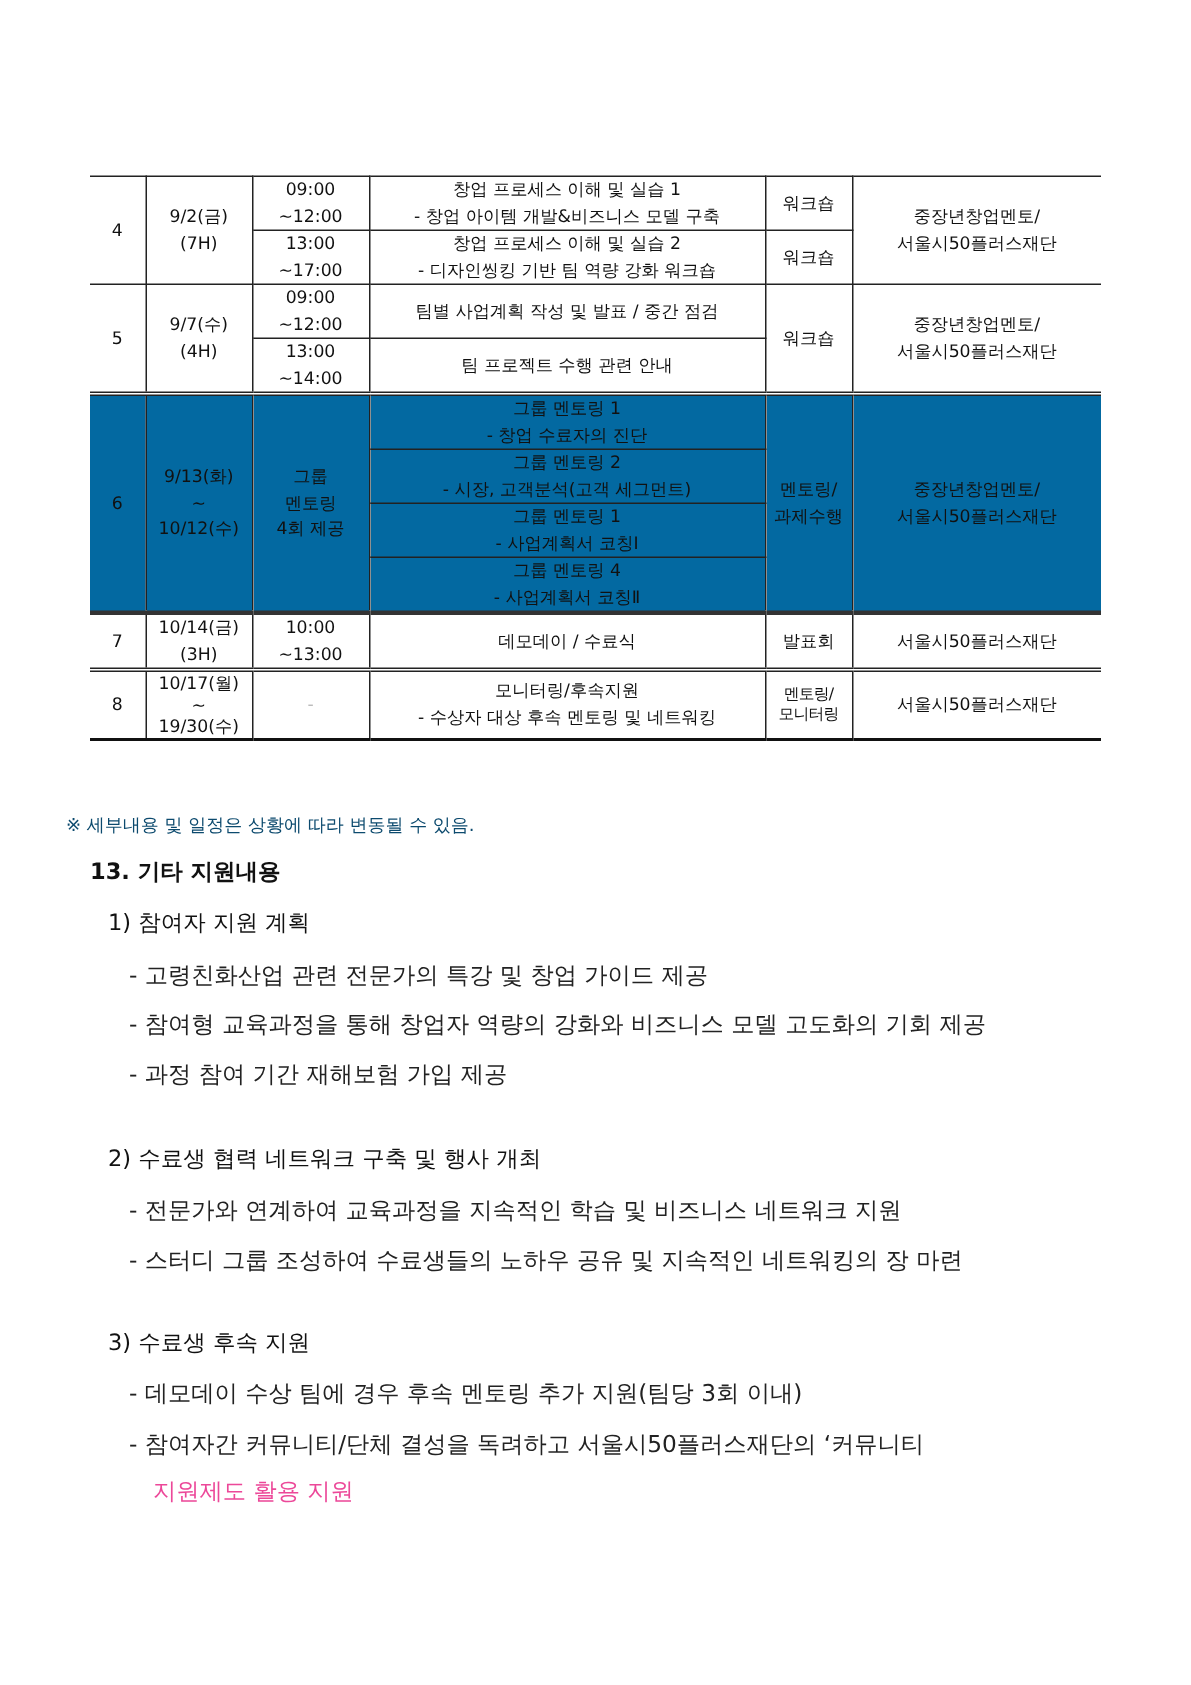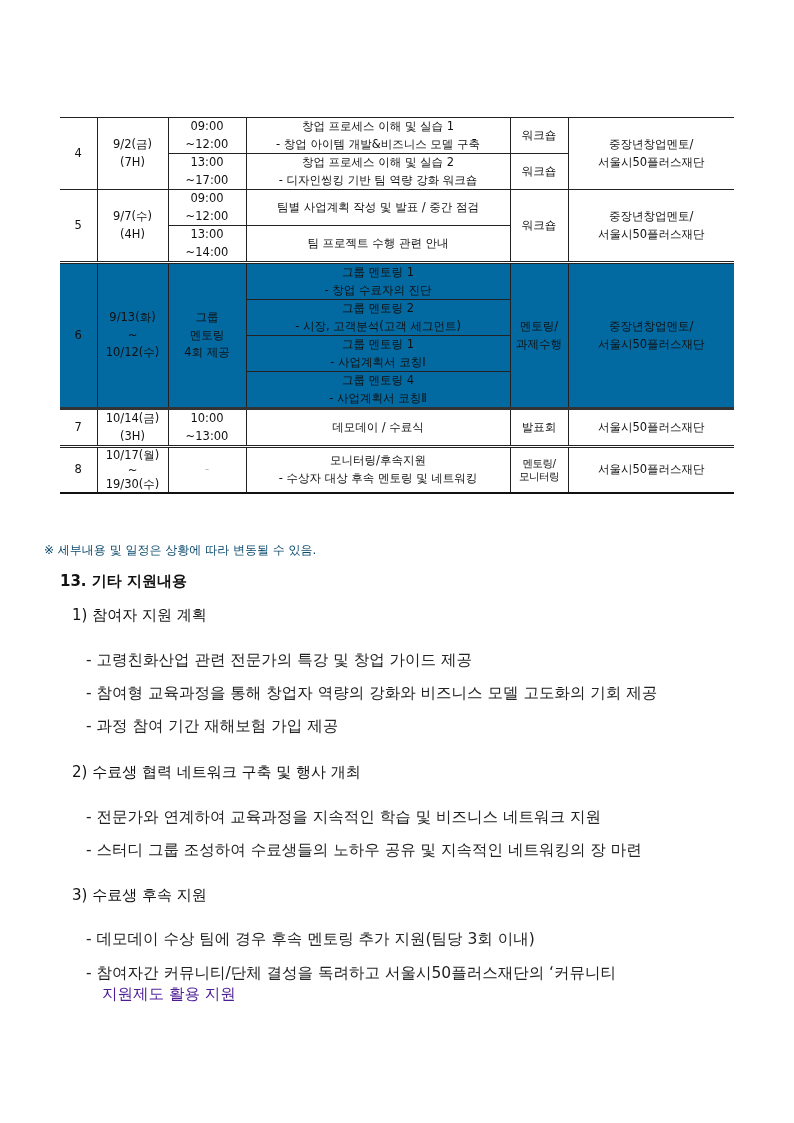--- a/index.html
+++ b/index.html
@@ -27,22 +27,22 @@
   .thick-top td { border-top: 3px solid #333 !important; }
   .bottom-row td { border-bottom: 2px solid #111 !important; }
   .shaded td { background: #0369a1; }
   .small { font-size: 10.5px; line-height: 13px; letter-spacing: -0.5px; }
   .dash { color: #bbb; }
 
   .notes { position: absolute; left: 44px; top: 496px; font-size: 12px; line-height: 20px; color: #0c4a6e; margin-top: 44px; }
 
   .sec-title { position: absolute; left: 60px; top: 572px; font-size: 15px; font-weight: bold; }
   .sub-title { position: absolute; left: 72px; font-size: 15px; font-weight: normal; }
-  .bullet { position: absolute; left: 86px; font-size: 15.5px; color: #222; white-space: nowrap; margin-top: 10px; }
-  .cont { position: absolute; left: 102px; font-size: 15.5px; color: #4c1d95; white-space: nowrap; }
+  .bullet { position: absolute; left: 86px; font-size: 15.5px; color: #222; white-space: nowrap; }
+  .cont { position: absolute; left: 102px; font-size: 15.5px; color: #ec4899; white-space: nowrap; }
 </style>
 </head>
 <body>
 
 <div class="page">
 
   <table class="sched">
     <colgroup>
       <col style="width:37px">
         <col style="width:71px">

